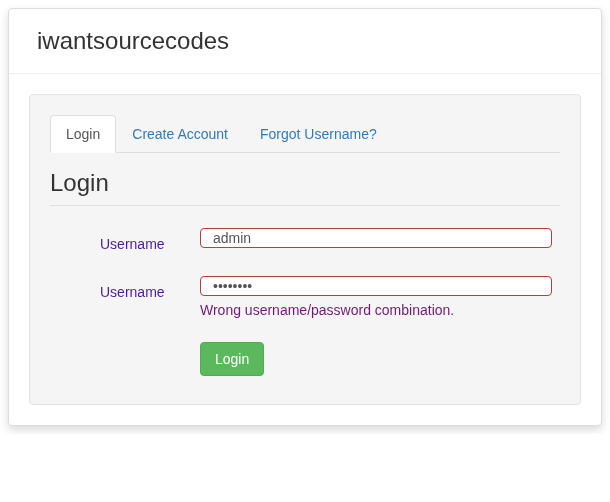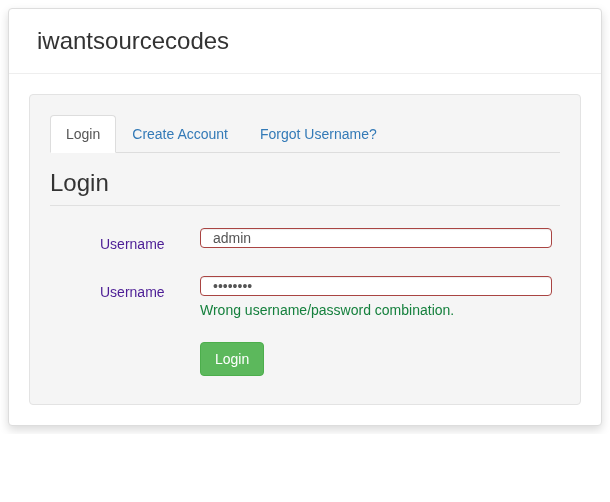--- a/index.html
+++ b/index.html
@@ -91,21 +91,21 @@
   color: #555;
   background: #fff;
   border: 1px solid #14b8a6;
   border-radius: 4px;
   box-shadow: inset 0 1px 1px rgba(0,0,0,0.07);
 }
 .input.err {
   border-color: #a94442;
 }
 .help-err {
-  color: #15803d;
+  color: #701a75;
   font-size: 14px;
   margin-top: 6px;
 }
 .btn-row {
   display: flex;
 }
 .btn-row .spacer { width: 150px; }
 .btn {
   display: inline-block;
   padding: 8px 14px;

